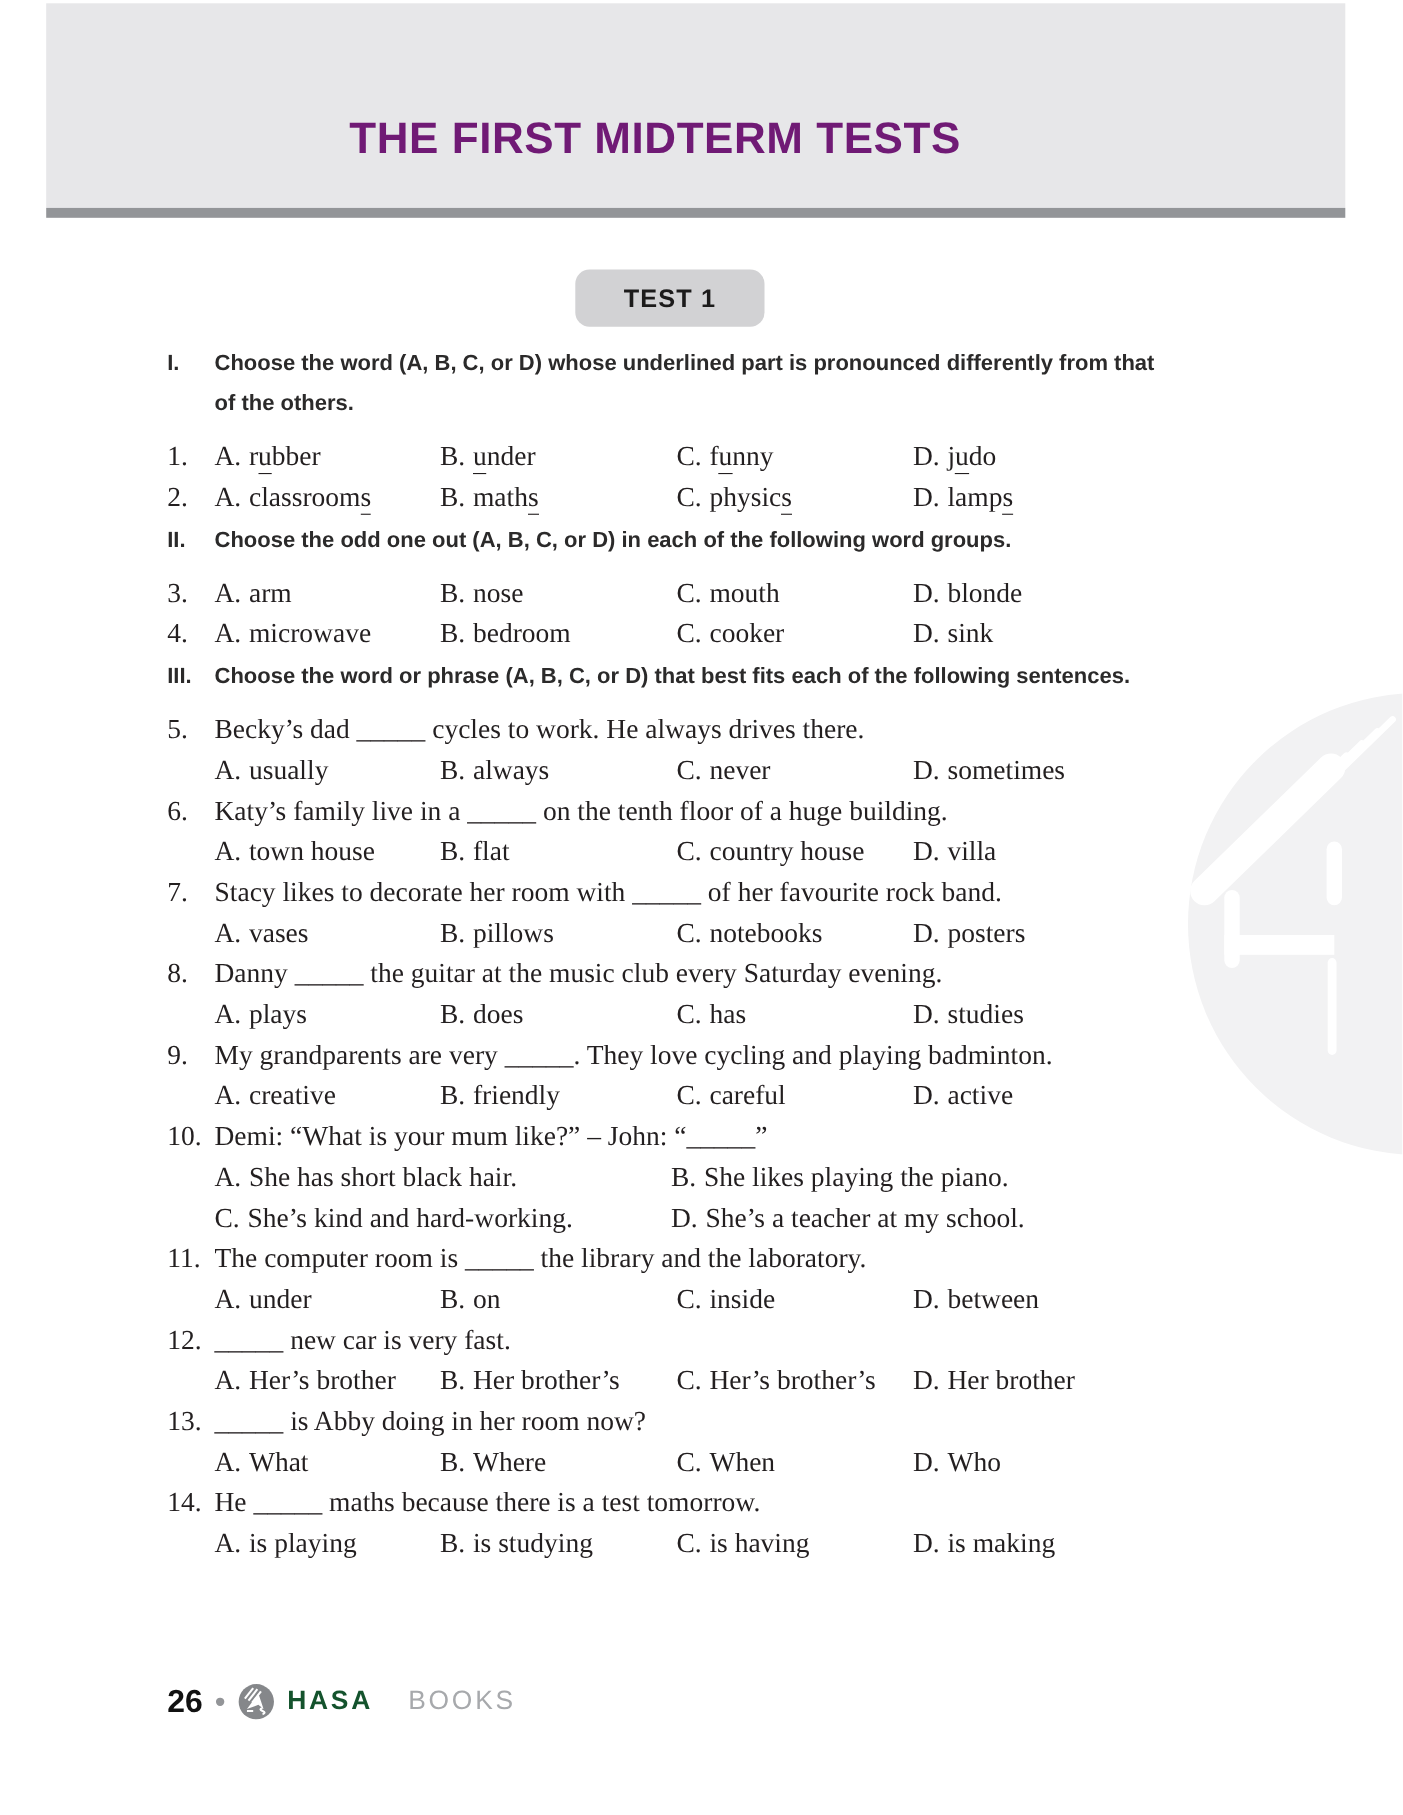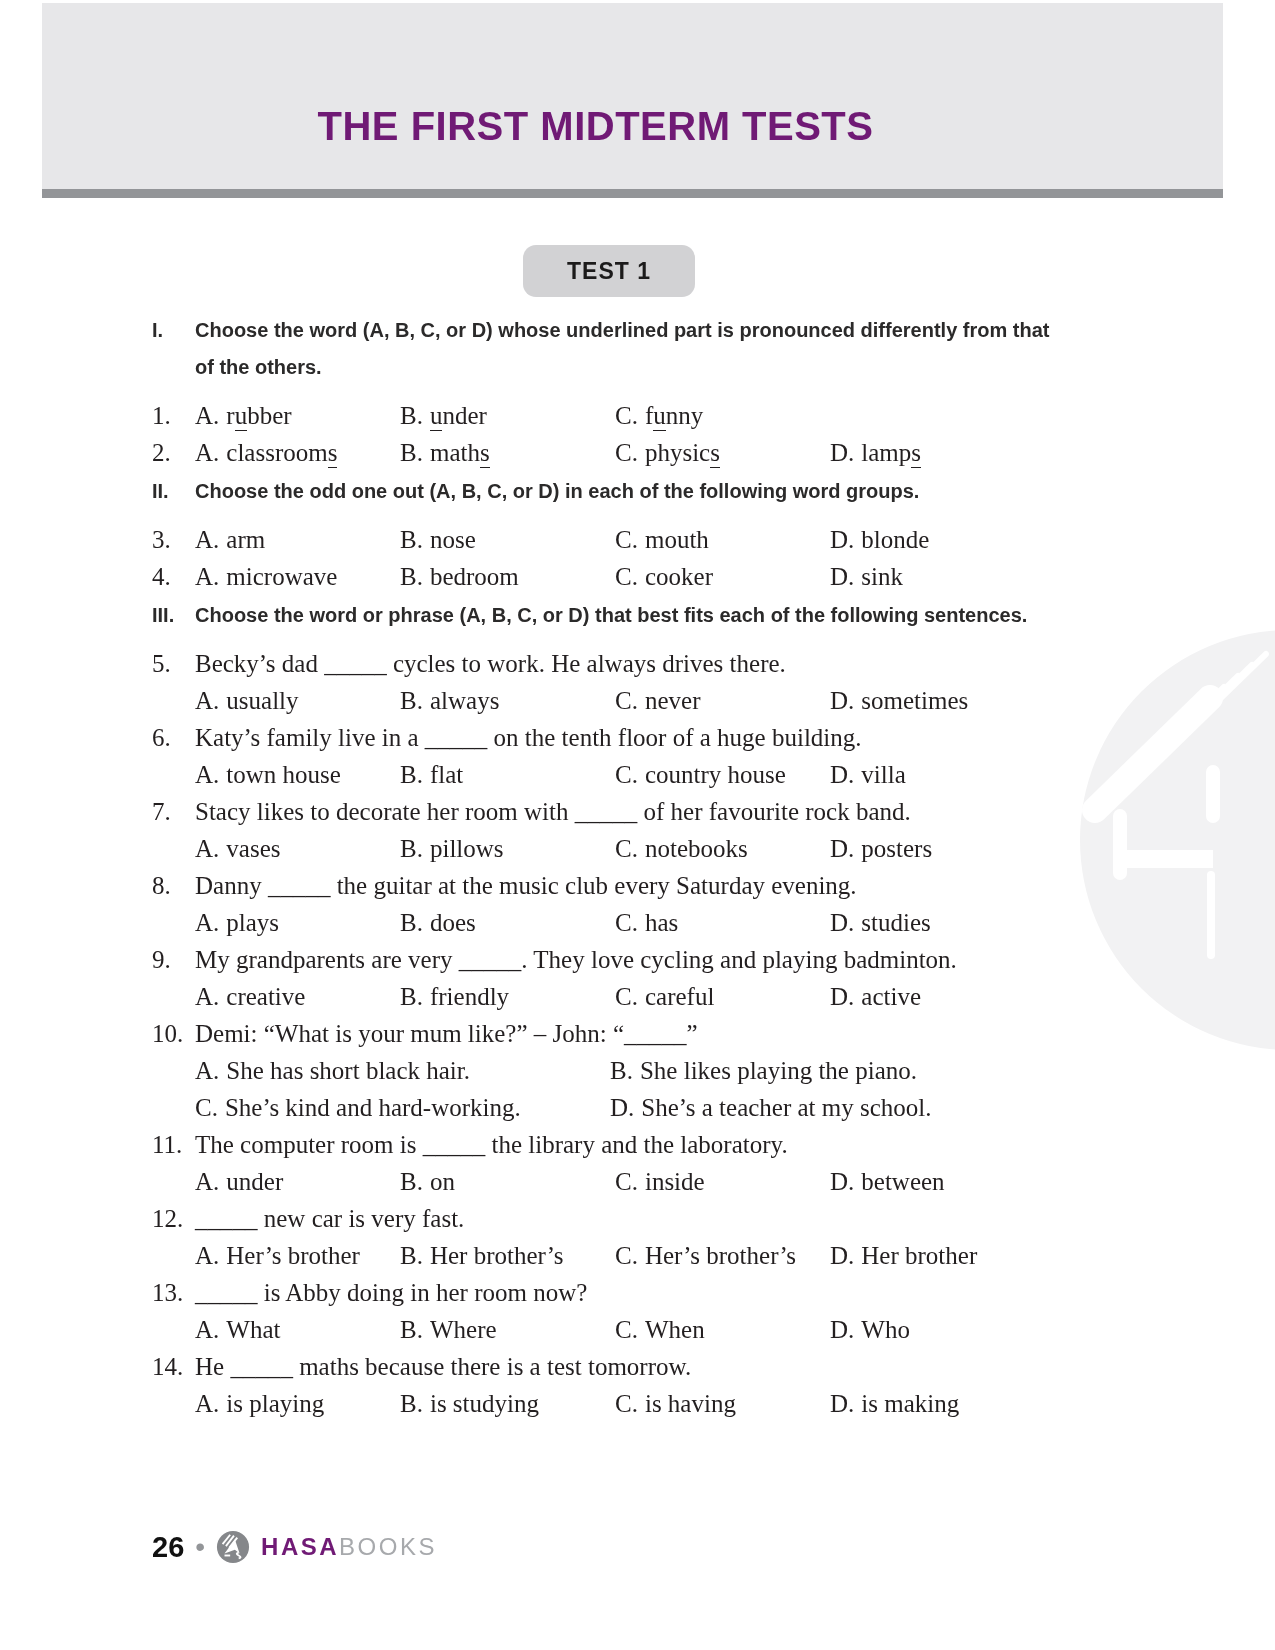--- a/index.html
+++ b/index.html
@@ -74,22 +74,22 @@
   }
   .page-num {
     font-family: "Liberation Sans", sans-serif;
     font-weight: 700; font-size: 29px; color: #111;
   }
   .dot { color: #939598; font-size: 28px; line-height: 1; font-family: "Liberation Sans", sans-serif; }
   .brand {
     font-family: "Liberation Sans", sans-serif;
     font-size: 24px; letter-spacing: 2.5px;
   }
-  .brand-bold { color: #701a75; font-weight: 700; text-align: right; }
-  .brand-light { color: #a7a9ac; font-weight: 400; }
+  .brand-bold { color: #14532d; font-weight: 700; text-align: right; }
+  .brand-light { color: #a7a9ac; font-weight: 400; margin-left: 32px; }
 </style>
 </head>
 <body>
 
 <div class="header-box">
   <h1>THE FIRST MIDTERM TESTS</h1>
 </div>
 <div class="header-rule"></div>
 
 <div class="badge">
@@ -117,20 +117,21 @@
       <div class="sec-head">
         <span class="sec-num">I.</span>
         <div class="sec-text">Choose the word (A, B, C, or D) whose underlined part is pronounced differently from that<br>of the others.</div>
       </div>
       <div class="row">
         <span class="q-num">1.</span>
         <div class="opts four">
           <span class="opt"><span class="opt-label">A.</span><span class="opt-text">r<span class="pron">u</span>bber</span></span>
           <span class="opt"><span class="opt-label">B.</span><span class="opt-text"><span class="pron">u</span>nder</span></span>
           <span class="opt"><span class="opt-label">C.</span><span class="opt-text">f<span class="pron">u</span>nny</span></span>
+          <span class="opt"><span class="opt-label">D.</span><span class="opt-text">j<span class="pron">u</span>do</span></span>
         </div>
       </div>
       <div class="row">
         <span class="q-num">2.</span>
         <div class="opts four">
           <span class="opt"><span class="opt-label">A.</span><span class="opt-text">classroom<span class="pron">s</span></span></span>
           <span class="opt"><span class="opt-label">B.</span><span class="opt-text">math<span class="pron">s</span></span></span>
           <span class="opt"><span class="opt-label">C.</span><span class="opt-text">physic<span class="pron">s</span></span></span>
           <span class="opt"><span class="opt-label">D.</span><span class="opt-text">lamp<span class="pron">s</span></span></span>
         </div>

